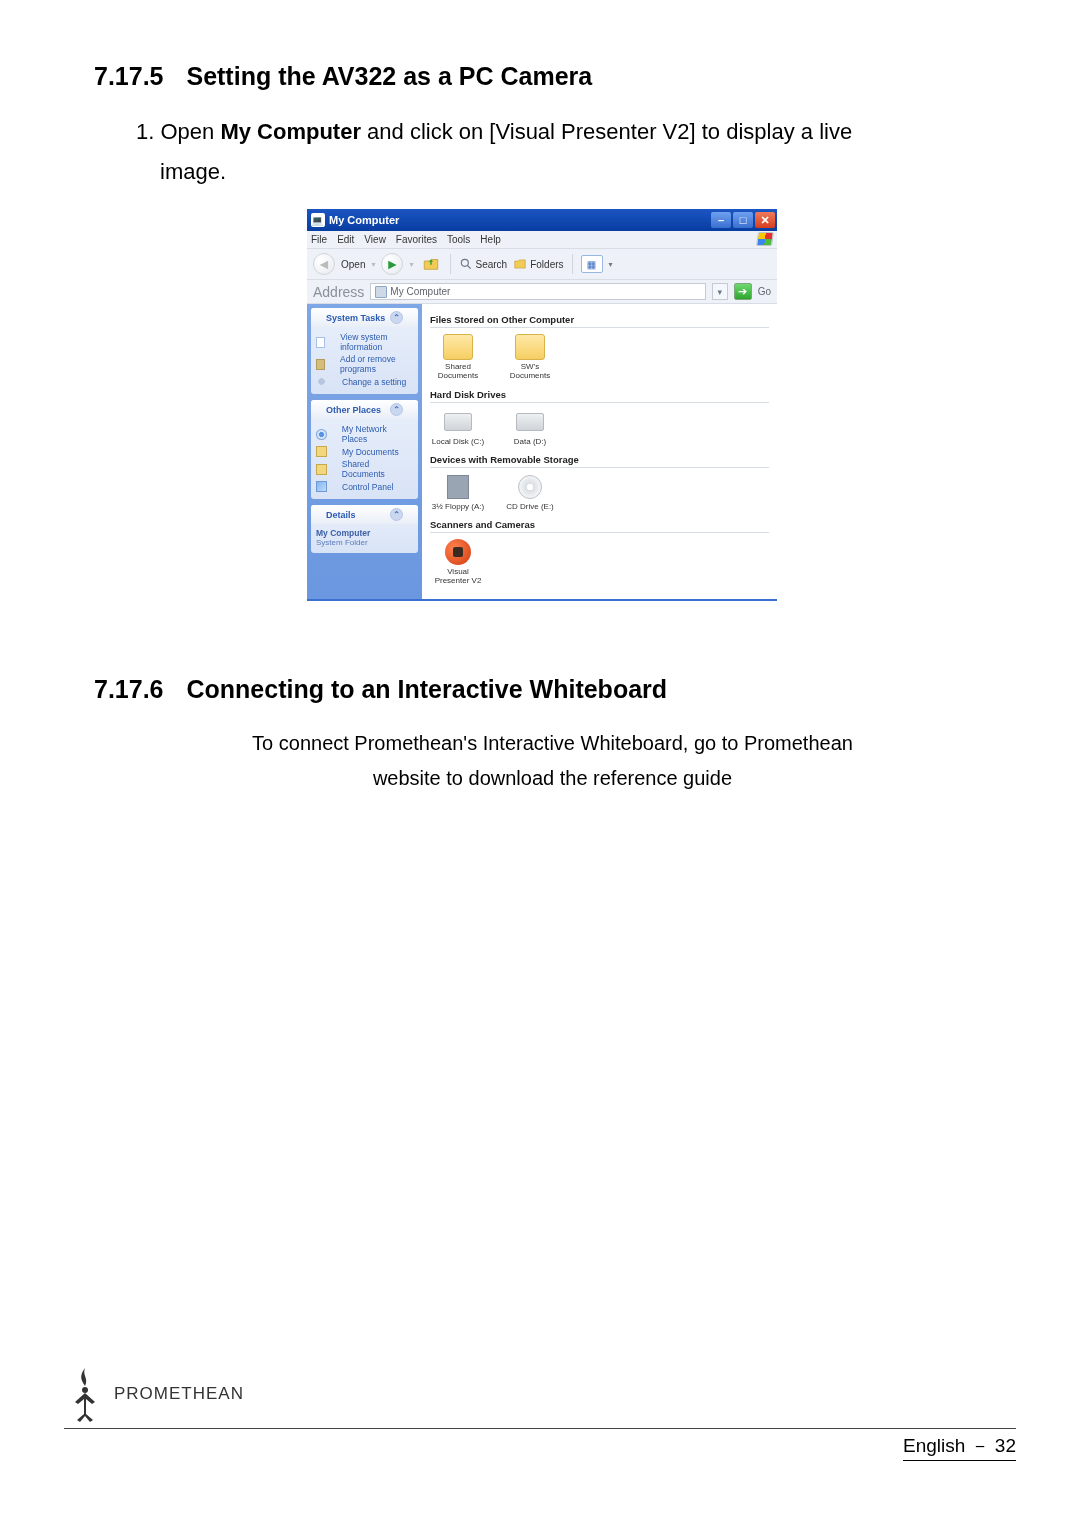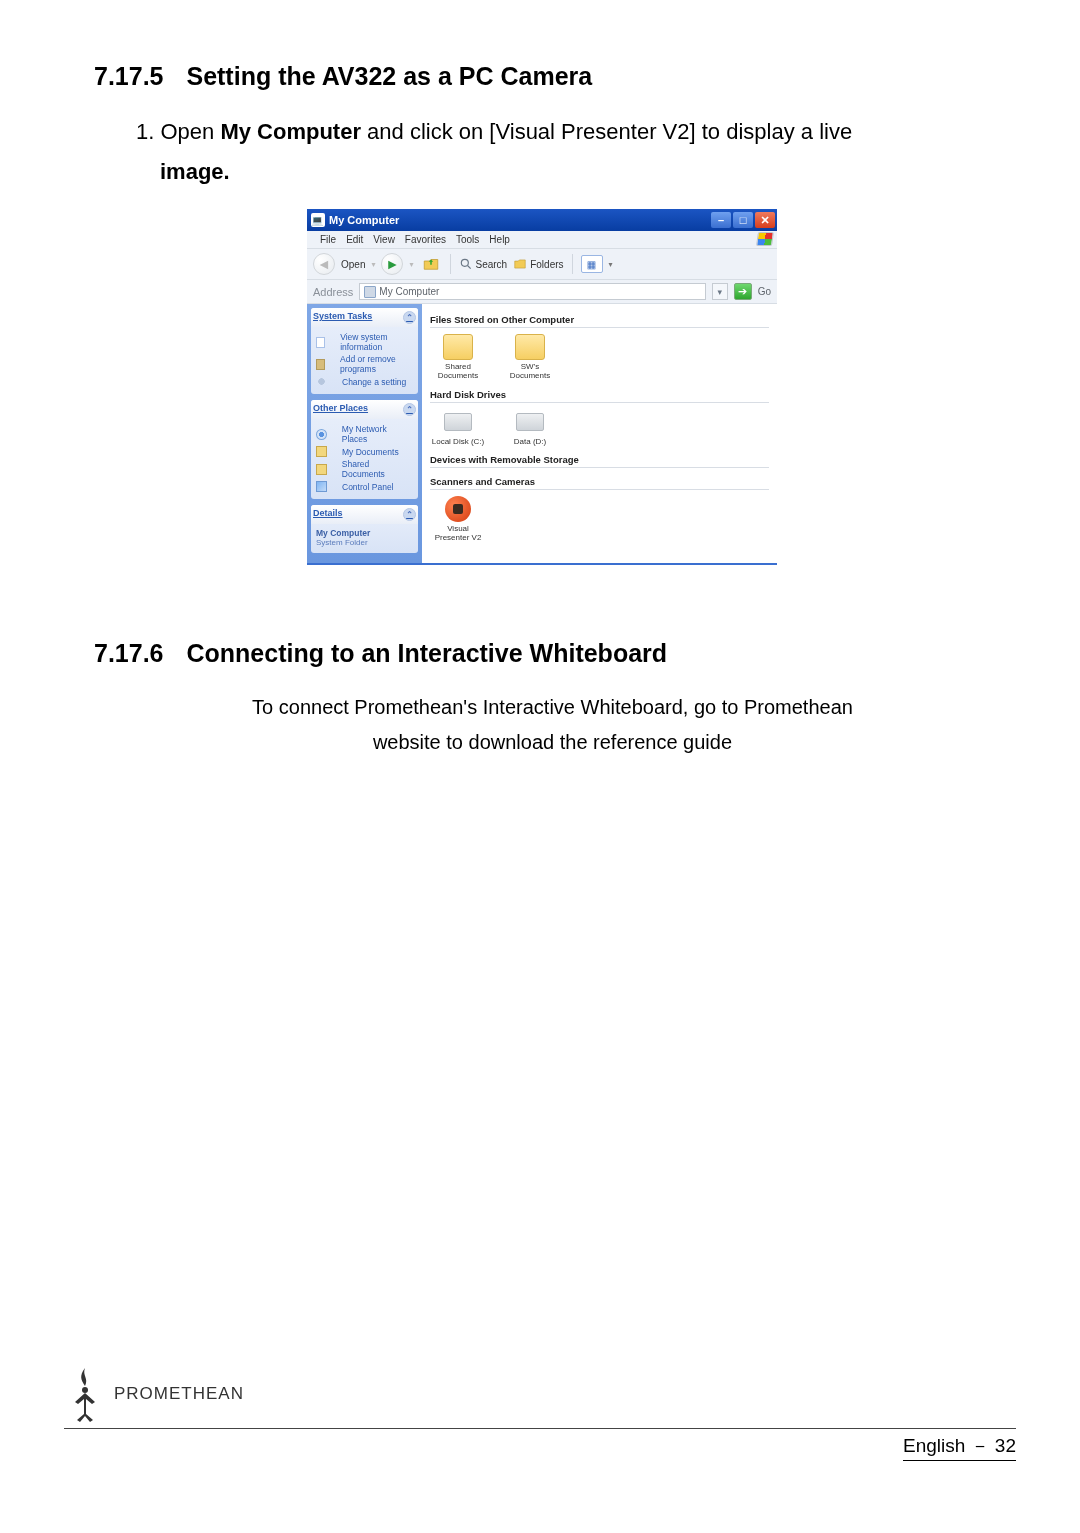--- a/index.html
+++ b/index.html
@@ -24,21 +24,20 @@
     font-size: 22px;
     line-height: 1.55;
     margin-left: 42px;
     margin-bottom: 6px;
   }
   .step-indent {
     font-size: 22px;
     line-height: 1.55;
     margin-left: 66px;
     margin-bottom: 20px;
-    font-weight: bold;
   }
   .body-text {
     font-size: 20px;
     line-height: 1.55;
     margin-left: 21px;
     margin-bottom: 4px;
     text-align: center;
   }
   b { font-weight: bold; }
 
@@ -69,21 +68,21 @@
     display:inline-flex; align-items:center; justify-content:center;
     font-size: 11px; font-weight: bold;
   }
   .wbtn.min,.wbtn.max { background: linear-gradient(180deg,#6fa0ef,#3a6fd0); color:#fff; }
   .wbtn.close { background: linear-gradient(180deg,#f07a5c,#d63e1d); color:#fff; }
 
   .menubar {
     background: #eef2f8;
     font-size: 10px;
     color: #333;
-    padding: 3px 13px;
+    padding: 3px 4px;
     border-bottom: 1px solid #d7dde4;
     display:flex; gap:10px;
     position:relative;
   }
   .menubar .winflag { position:absolute; right:4px; top:1px; width:16px; height:14px;
      background: conic-gradient(#e4312b 0 90deg,#4bbd3a 90deg 180deg,#3b85ef 180deg 270deg,#f7c700 270deg);
      border:1px solid #c0c6ce; border-radius:2px; transform:skewX(-8deg);}
   .toolbar {
     background: #eef2f8;
     padding: 4px 6px;
@@ -105,21 +104,21 @@
   .toolbar .tbt svg{width:14px;height:14px;}
   .toolbar .views{ width:22px;height:18px;border:1px solid #9ab6e3;background:#fff;
      display:inline-flex;align-items:center;justify-content:center;font-size:10px;color:#3b6dc0;border-radius:2px;}
 
   .addrbar {
     background: #eef2f8;
     padding: 3px 6px;
     display:flex; align-items:center; gap:6px;
     border-bottom: 1px solid #d7dde4;
   }
-  .addrbar .lbl { font-size:11px;color:#8a9099;}
+  .addrbar .lbl { font-size:14px;color:#8a9099;}
   .addr-input {
     flex:1; height:17px; background:#fff; border:1px solid #c5cbd2;
     font-size:10px; padding:0 4px; display:flex; align-items:center;color:#5f656c;
   }
   .addr-input .pc-ico{width:12px;height:12px;margin-right:3px;display:inline-block;background:#cfd9e6;border:1px solid #8ba6c9;border-radius:1px;}
   .addr-drop{ width:16px;height:17px;border:1px solid #c5cbd2;background:#f4f7fb;font-size:9px;
     display:inline-flex;align-items:center;justify-content:center;color:#6b7886;}
   .gobtn{ width:18px;height:17px;background:linear-gradient(180deg,#6fd86f,#2ea62e);border:1px solid #7aa87a;border-radius:2px;color:#fff;font-size:11px;display:inline-flex;align-items:center;justify-content:center;}
   .gotxt{ font-size:10px;color:#5f656c;}
 
@@ -135,22 +134,22 @@
   }
   .panel {
     background: linear-gradient(180deg,#eaf0fb,#d8e3f6);
     border-radius: 3px;
     margin-bottom: 6px;
     overflow:hidden;
   }
   .panel-h {
     background: linear-gradient(180deg,#fff,#e9eef7);
     font-size: 9px; font-weight:bold; color:#2b5bb1;
-    padding: 3px 2px;
-    display:flex; justify-content:space-between;text-decoration:underline;
+    padding: 3px 15px;
+    display:flex; align-items:center; justify-content:space-between;
   }
   .panel-h .chev{width:13px;height:13px;border-radius:50%;background:#c9d8f0;border:1px solid #b4c6e4;
     display:inline-flex;align-items:center;justify-content:center;font-size:8px;color:#4a6fba;}
   .panel-b { padding: 4px 5px 6px 5px; }
   .panel-b .lk {
     font-size: 8.5px; color:#2b5bb1; display:flex; align-items:center; gap:15px;
     padding:1px 0;
   }
   .panel-b .lk .ico{width:11px;height:11px;display:inline-block;}
   .panel-b .lk .ico.doc{background:#fff;border:1px solid #a9c1e8;}
@@ -354,20 +353,30 @@
                <div class="iconbox hdd"></div>
                <div>Local Disk (C:)</div>
              </div>
              <div class="itm">
                <div class="iconbox hdd"></div>
                <div>Data (D:)</div>
              </div>
            </div>
 
            <div class="grp-head">Devices with Removable Storage</div>
+           <div class="items">
+             <div class="itm">
+               <div class="iconbox floppy"></div>
+               <div>3½ Floppy (A:)</div>
+             </div>
+             <div class="itm">
+               <div class="iconbox cd"></div>
+               <div>CD Drive (E:)</div>
+             </div>
+           </div>
 
            <div class="grp-head">Scanners and Cameras</div>
            <div class="items">
              <div class="itm">
                <div class="iconbox cam"></div>
                <div>Visual Presenter V2</div>
              </div>
            </div>
         </div>
      </div>

